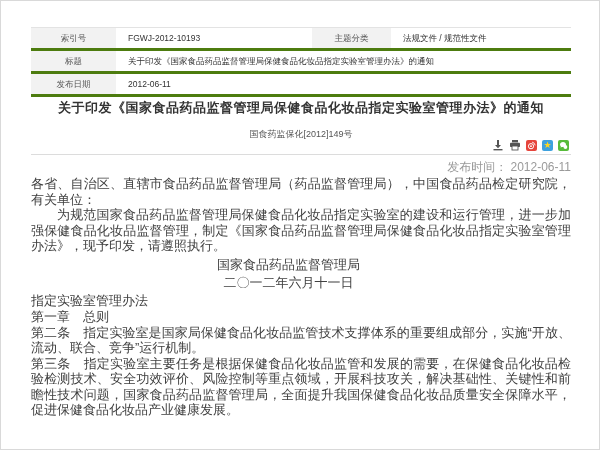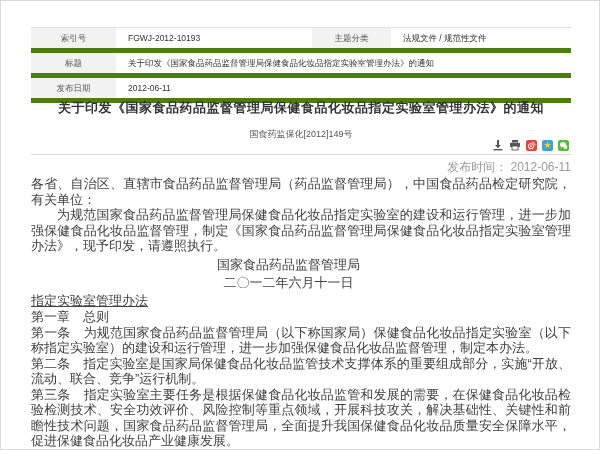--- a/index.html
+++ b/index.html
@@ -16,21 +16,21 @@
   
   .meta-table{
     position:absolute;left:30px;top:26px;width:540px;
     display:grid;
     grid-template-columns:85px 196px 79px 1fr;
     border-top:1px solid #e3e3e3;
     font-size:8.5px;
   }
   .meta-cell{
     height:20px;line-height:20px;
-    border-bottom:5px solid #4d7c0f;
+    border-bottom:3px solid #4d7c0f;
     white-space:nowrap;overflow:hidden;
   }
   .meta-label{
     background:#f2f2f2;color:#555;text-align:center;
   }
   .meta-value{
     color:#333;padding-left:12px;
   }
   .span3{grid-column:2 / 5;}
   
@@ -71,21 +71,21 @@
     font-size:13px;line-height:15.5px;color:#404040;
     text-align:justify;
   }
   .doc-body p{margin:0;}
   .indent{text-indent:2em;}
   .sign-block{
     margin-top:2px;margin-left:186px;
     width:fit-content;text-align:center;line-height:18px;
   }
   .subtitle1{margin-top:13px;margin-left:65px;line-height:17px;}
-  .subtitle2{margin-left:93px;line-height:17px;text-decoration:underline;}
+  .subtitle2{margin-left:93px;line-height:17px;}
   .chapter{margin-top:11px;margin-left:120px;line-height:16px;}
 </style>
 </head>
 <body>
 
 <div class="page">
 
   <div class="meta-table">
     <div class="meta-cell meta-label">索引号</div>
     <div class="meta-cell meta-value">FGWJ-2012-10193</div>
@@ -139,18 +139,17 @@
 
   <div class="doc-body">
     <p>各省、自治区、直辖市食品药品监督管理局（药品监督管理局），中国食品药品检定研究院，有关单位：</p>
     <p class="indent">为规范国家食品药品监督管理局保健食品化妆品指定实验室的建设和运行管理，进一步加强保健食品化妆品监督管理，制定《国家食品药品监督管理局保健食品化妆品指定实验室管理办法》，现予印发，请遵照执行。</p>
     <div class="sign-block">
       <p>国家食品药品监督管理局</p>
       <p>二〇一二年六月十一日</p>
     </div>
     <p class="subtitle2">指定实验室管理办法</p>
     <p class="chapter">第一章　总则</p>
-    <p>第一条　为规范国家食品药品监督管理局（以下称国家局）保健食品化妆品指定实验室（以下称指定实验室）的建设和运行管理，进一步加强保健食品化妆品监督管理，制定本办法。</p>
     <p>第二条　指定实验室是国家局保健食品化妆品监管技术支撑体系的重要组成部分，实施“开放、流动、联合、竞争”运行机制。</p>
     <p>第三条　指定实验室主要任务是根据保健食品化妆品监管和发展的需要，在保健食品化妆品检验检测技术、安全功效评价、风险控制等重点领域，开展科技攻关，解决基础性、关键性和前瞻性技术问题，国家食品药品监督管理局，全面提升我国保健食品化妆品质量安全保障水平，促进保健食品化妆品产业健康发展。</p>
   </div>
 
 </div>
 
 </body></html>

